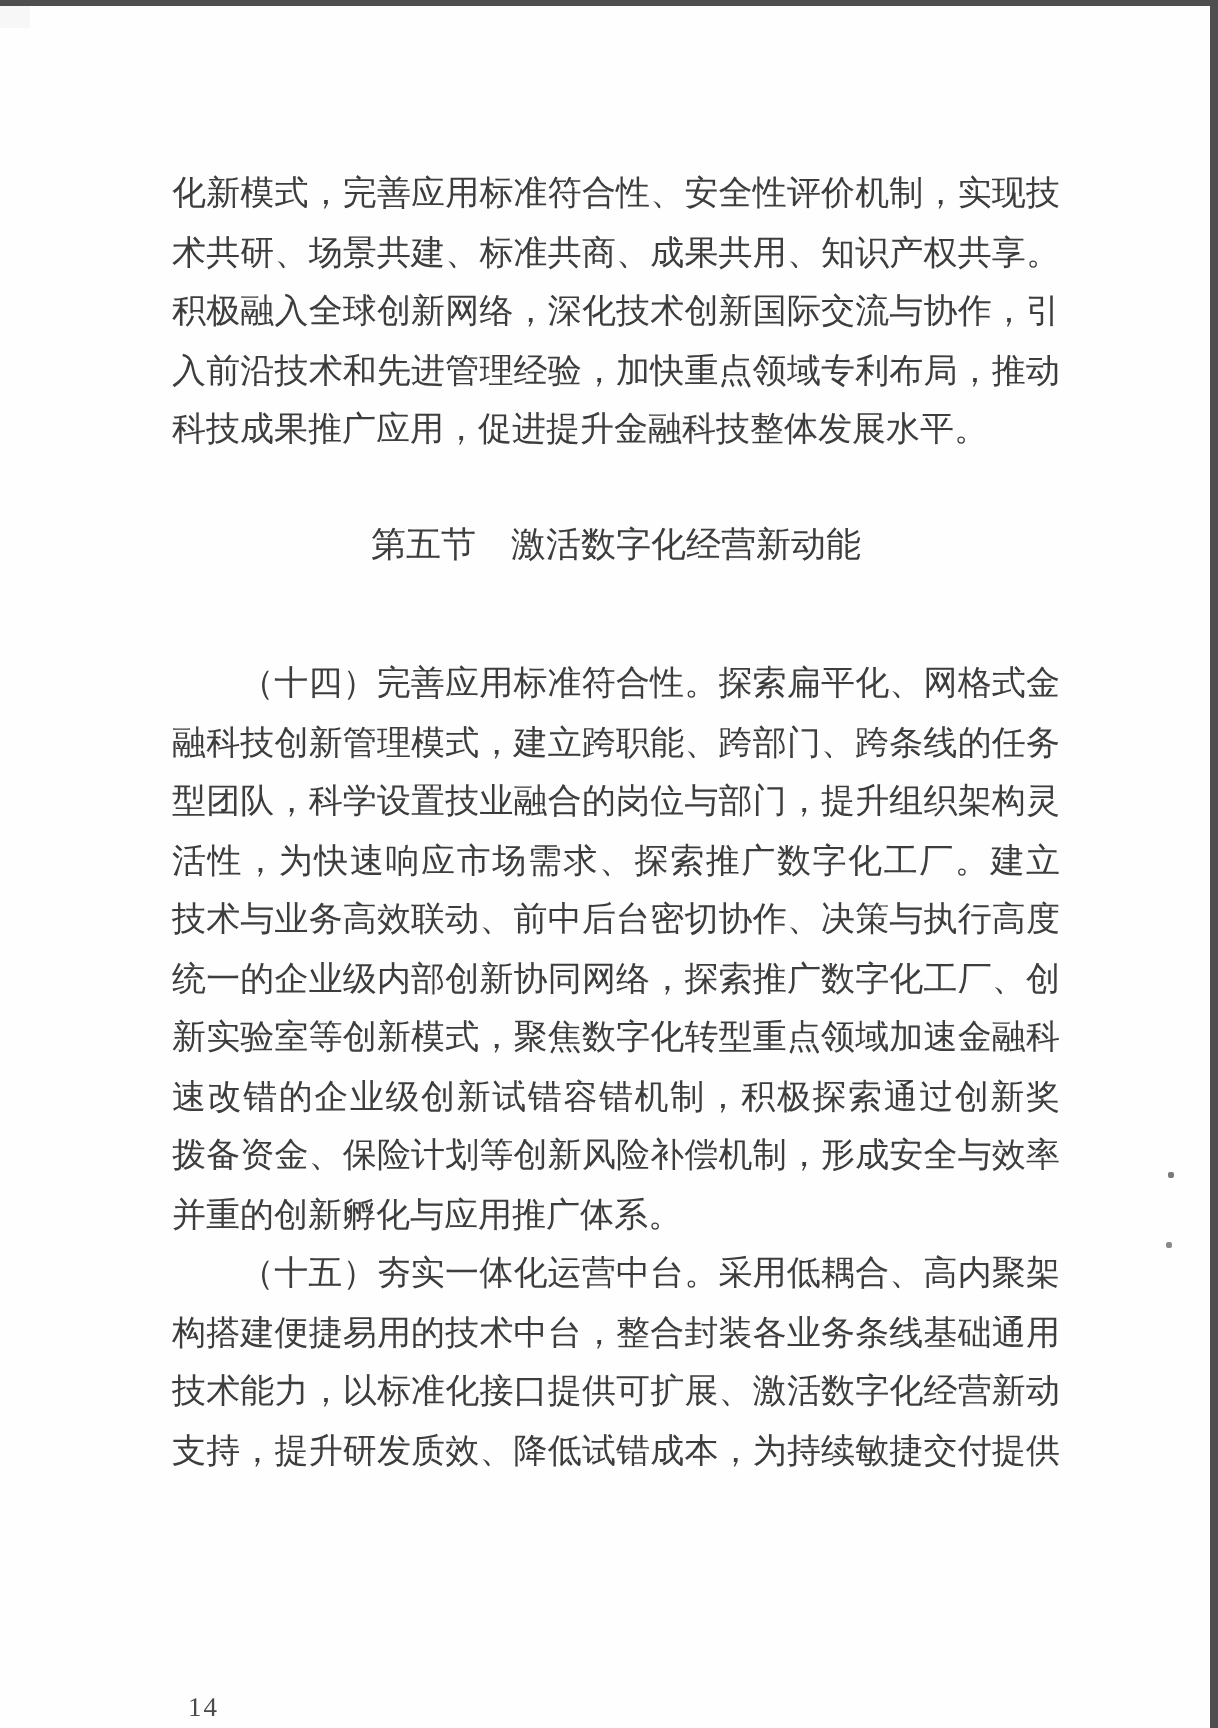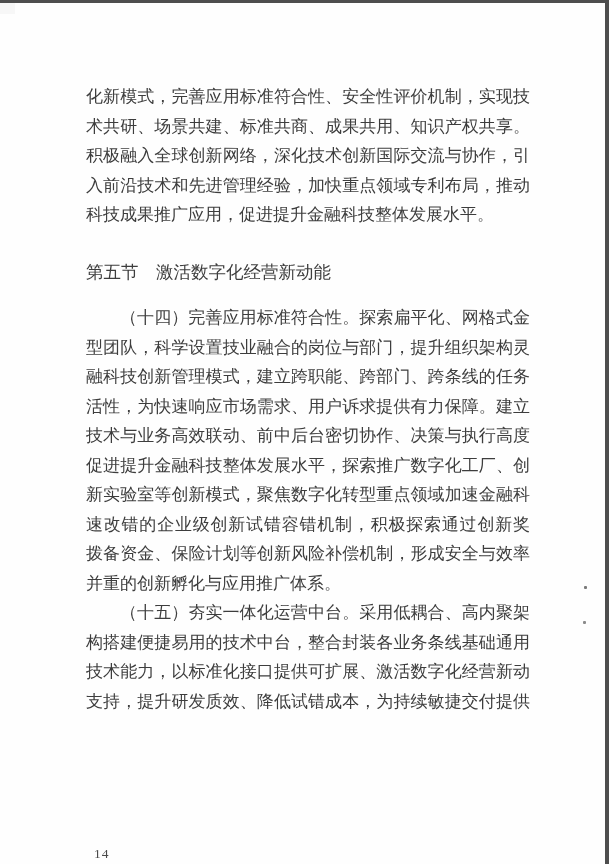--- a/index.html
+++ b/index.html
@@ -54,22 +54,22 @@
   }
   .line.last {
     text-align-last: left;
   }
   .line.indent {
     text-indent: 2em;
   }
   .heading {
     height: 29.5px;
     line-height: 29.5px;
-    margin: 28px 0 16px 0;
-    text-align: left;
+    margin: 28px 0 40px 0;
+    text-align: center;
     font-size: 17.5px;
     font-weight: normal;
     color: #3d3d3d;
   }
   .page-number {
     position: absolute;
     left: 94px;
     top: 846px;
     font-size: 13.5px;
     line-height: 15px;
@@ -99,25 +99,25 @@
       <div class="line">术共研、场景共建、标准共商、成果共用、知识产权共享。</div>
       <div class="line">积极融入全球创新网络，深化技术创新国际交流与协作，引</div>
       <div class="line">入前沿技术和先进管理经验，加快重点领域专利布局，推动</div>
       <div class="line last">科技成果推广应用，促进提升金融科技整体发展水平。</div>
     </div>
 
     <div class="heading">第五节　激活数字化经营新动能</div>
 
     <div class="para">
       <div class="line indent">（十四）完善应用标准符合性。探索扁平化、网格式金</div>
+      <div class="line">融科技创新管理模式，建立跨职能、跨部门、跨条线的任务</div>
       <div class="line">型团队，科学设置技业融合的岗位与部门，提升组织架构灵</div>
-      <div class="line">融科技创新管理模式，建立跨职能、跨部门、跨条线的任务</div>
-      <div class="line">活性，为快速响应市场需求、用户诉求提供有力保障。建立</div>
+      <div class="line">活性，为快速响应市场需求、探索推广数字化工厂。建立</div>
       <div class="line">技术与业务高效联动、前中后台密切协作、决策与执行高度</div>
-      <div class="line">促进提升金融科技整体发展水平，探索推广数字化工厂、创</div>
+      <div class="line">统一的企业级内部创新协同网络，探索推广数字化工厂、创</div>
       <div class="line">新实验室等创新模式，聚焦数字化转型重点领域加速金融科</div>
       <div class="line">速改错的企业级创新试错容错机制，积极探索通过创新奖</div>
       <div class="line">拨备资金、保险计划等创新风险补偿机制，形成安全与效率</div>
       <div class="line last">并重的创新孵化与应用推广体系。</div>
     </div>
 
     <div class="para">
       <div class="line indent">（十五）夯实一体化运营中台。采用低耦合、高内聚架</div>
       <div class="line">构搭建便捷易用的技术中台，整合封装各业务条线基础通用</div>
       <div class="line">技术能力，以标准化接口提供可扩展、激活数字化经营新动能</div>

